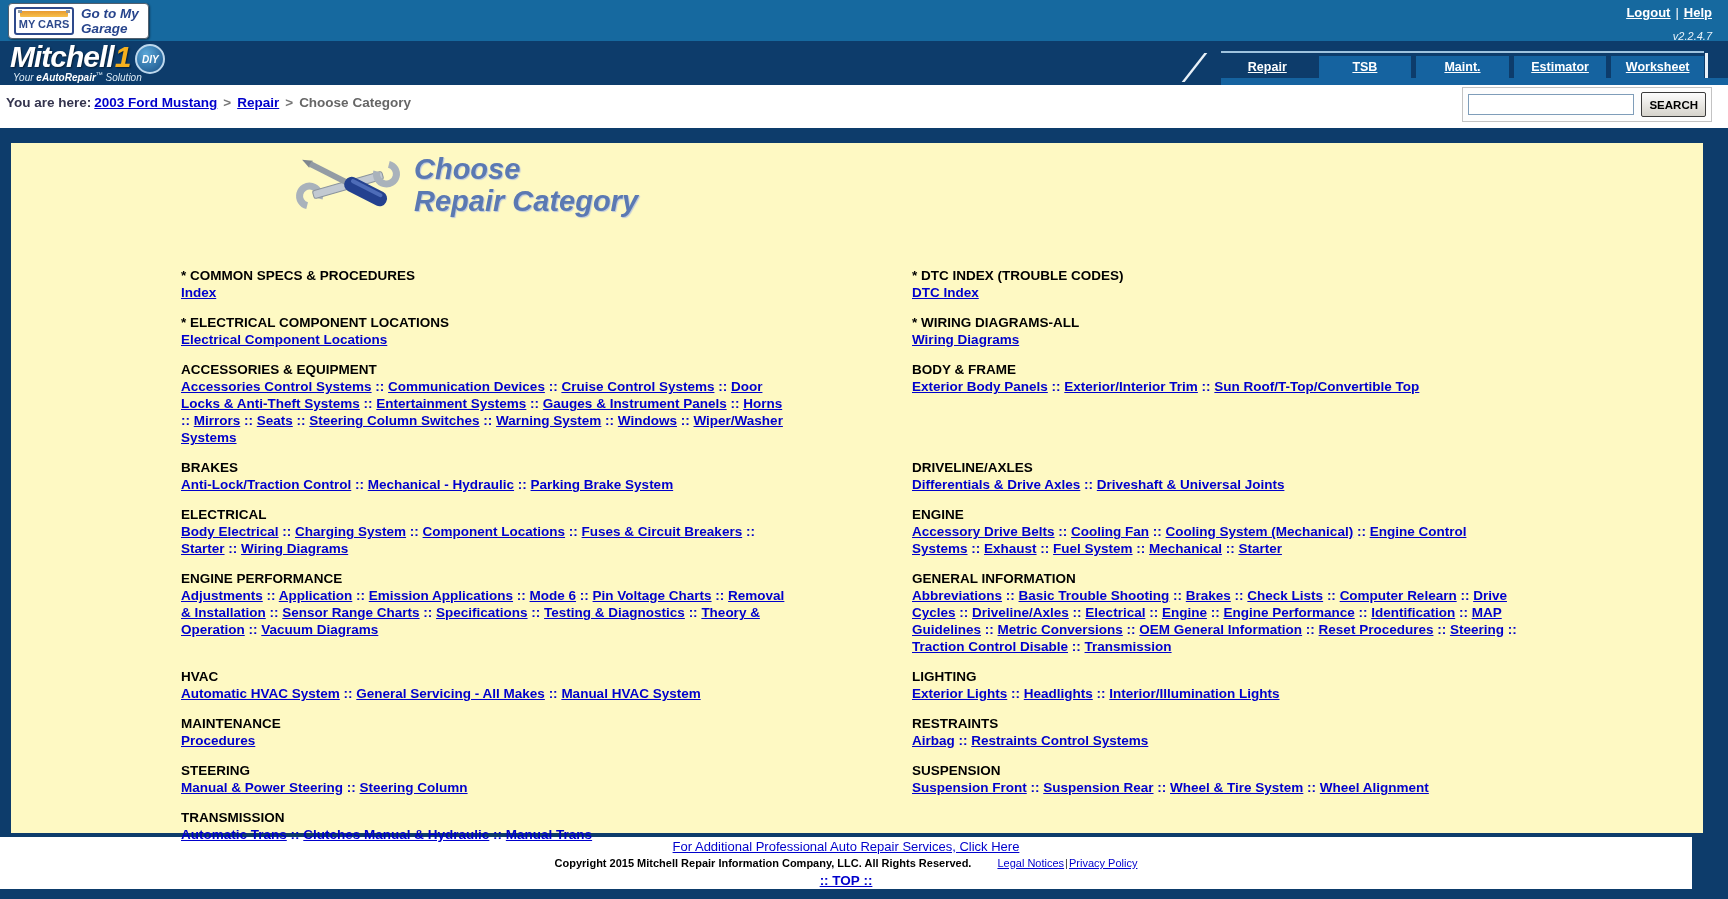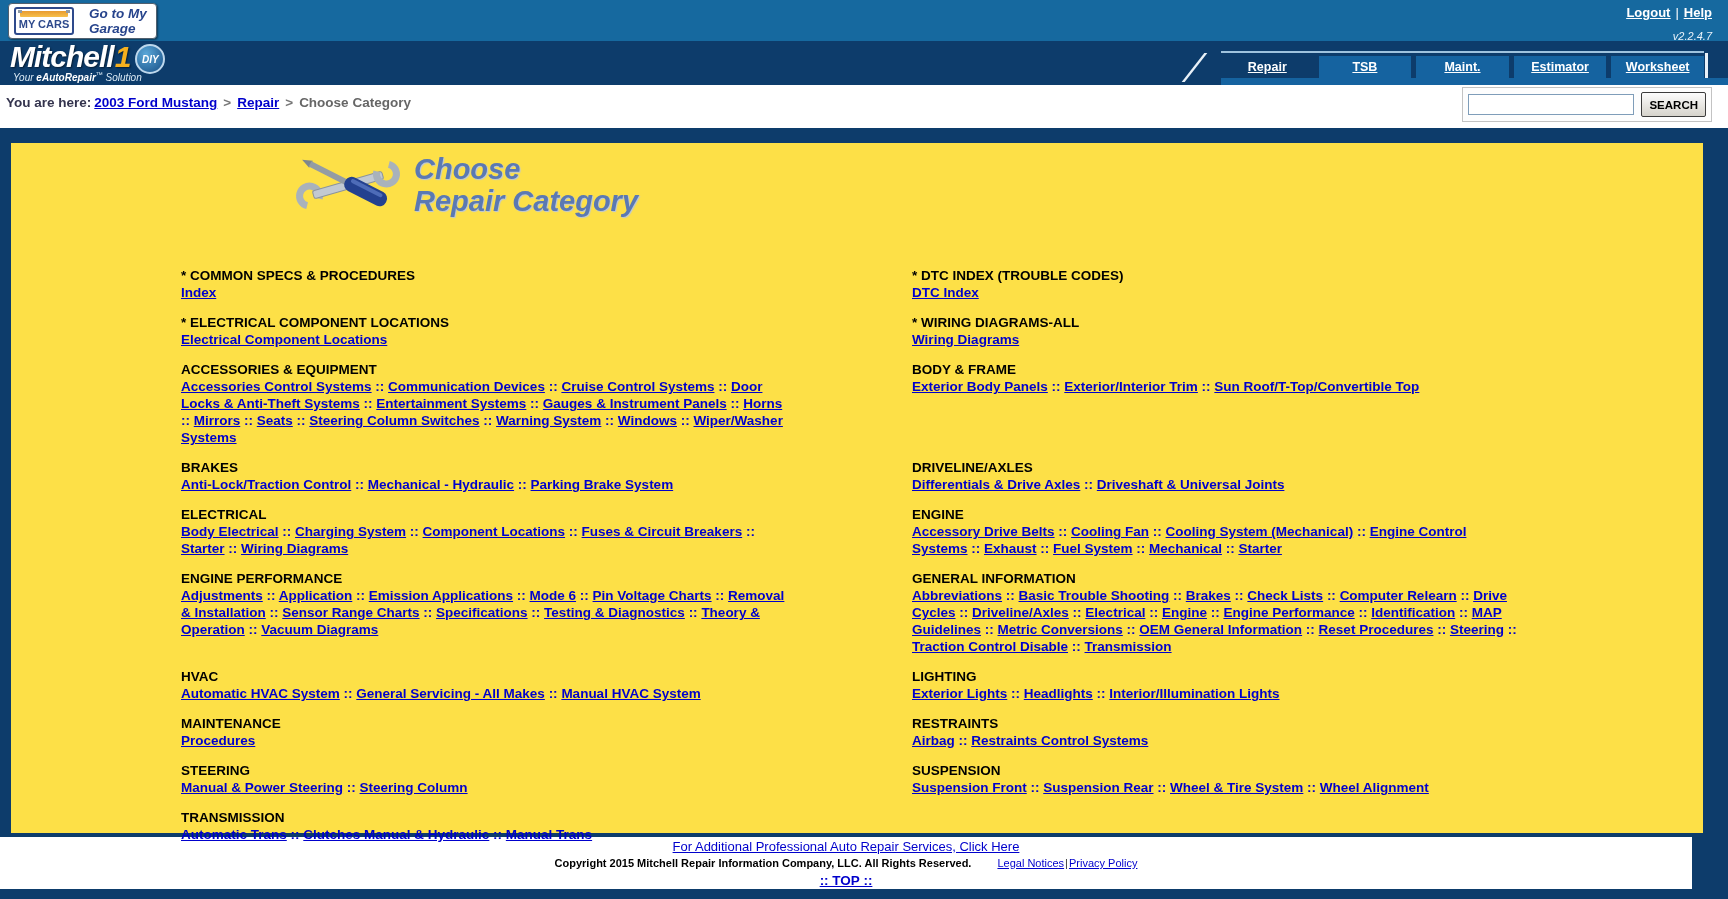--- a/index.html
+++ b/index.html
@@ -10,21 +10,21 @@
     font-family:"Liberation Sans","DejaVu Sans",sans-serif;
   }
   a { color:#0000cc; text-decoration:underline; cursor:pointer; }
 
   
   .topbar { height:41px; background:#16699f; position:relative; }
   .mycars {
     position:absolute; left:8px; top:3px; height:36px;
     background:#fff; border:1px solid #51606f; border-radius:4px;
     box-shadow:1px 1px 2px rgba(0,0,0,.45);
-    display:flex; align-items:center; gap:15px; padding:2px 9px 2px 5px; cursor:pointer;
+    display:flex; align-items:center; gap:7px; padding:2px 9px 2px 5px; cursor:pointer;
   }
   .plate { width:60px; height:28px; border:2px solid #2e4a8c; border-radius:3px; background:#fff; position:relative; }
   .plate-top { height:6px; margin:2px 4px 0; background:linear-gradient(#e89b2f,#f7c04a); border-radius:1px; position:relative; }
   .bolt { position:absolute; width:4px; height:3px; background:#8f9aa5; top:-1px; }
   .bolt.l { left:-2px; } .bolt.r { right:-2px; }
   .plate-text { text-align:center; font-size:11px; font-weight:bold; color:#2e4a8c; line-height:14px; }
   .gtmg { font-style:italic; font-weight:bold; color:#27448c; font-size:13.5px; line-height:15px; white-space:nowrap; }
   .session { position:absolute; right:16px; top:5px; text-align:right; color:#fff; font-size:13px; font-weight:bold;text-decoration:underline; }
   .session a { color:#fff; }
   .session .psep { padding:0 5px; font-weight:normal; text-decoration:none; }
@@ -65,21 +65,21 @@
   }
   .searchbox input { flex:1; height:21px; border:1px solid #7f9db9; font-size:12px; padding:1px 3px; font-family:inherit; }
   .searchbtn {
     height:25px; padding:0 7px; background:linear-gradient(#fcfcfc,#d6d3cb);
     border:1px solid #3c3c3c; border-radius:2px; font-size:11.5px; font-weight:bold;
     color:#000; font-family:inherit; cursor:pointer;
   }
   .gapband { height:15px; background:#0d3c6b; }
 
   
-  .panel { margin-left:11px; width:1692px; height:690px; background:#fde047; position:relative; }
+  .panel { margin-left:11px; width:1692px; height:690px; background:#fef9c3; position:relative; }
   .titleblock { position:absolute; left:281px; top:8px; display:flex; gap:10px; }
   .tools { width:112px; height:62px; }
   .titletext {
     font-size:29px; font-weight:bold; font-style:italic; color:#5b79b2;
     line-height:32px; padding-top:2px; text-shadow:1px 1px 1px #b9c6dd;
   }
   .catgrid { position:absolute; left:170px; top:124px; display:grid; grid-template-columns:612px 612px; column-gap:119px; }
   .section { margin-bottom:13px; }
   .section h3 { margin:0; font-size:13.5px; color:#000; line-height:17px; }
   .links { margin:0; font-size:13.5px; font-weight:bold; line-height:17px; color:#0000cc; }

